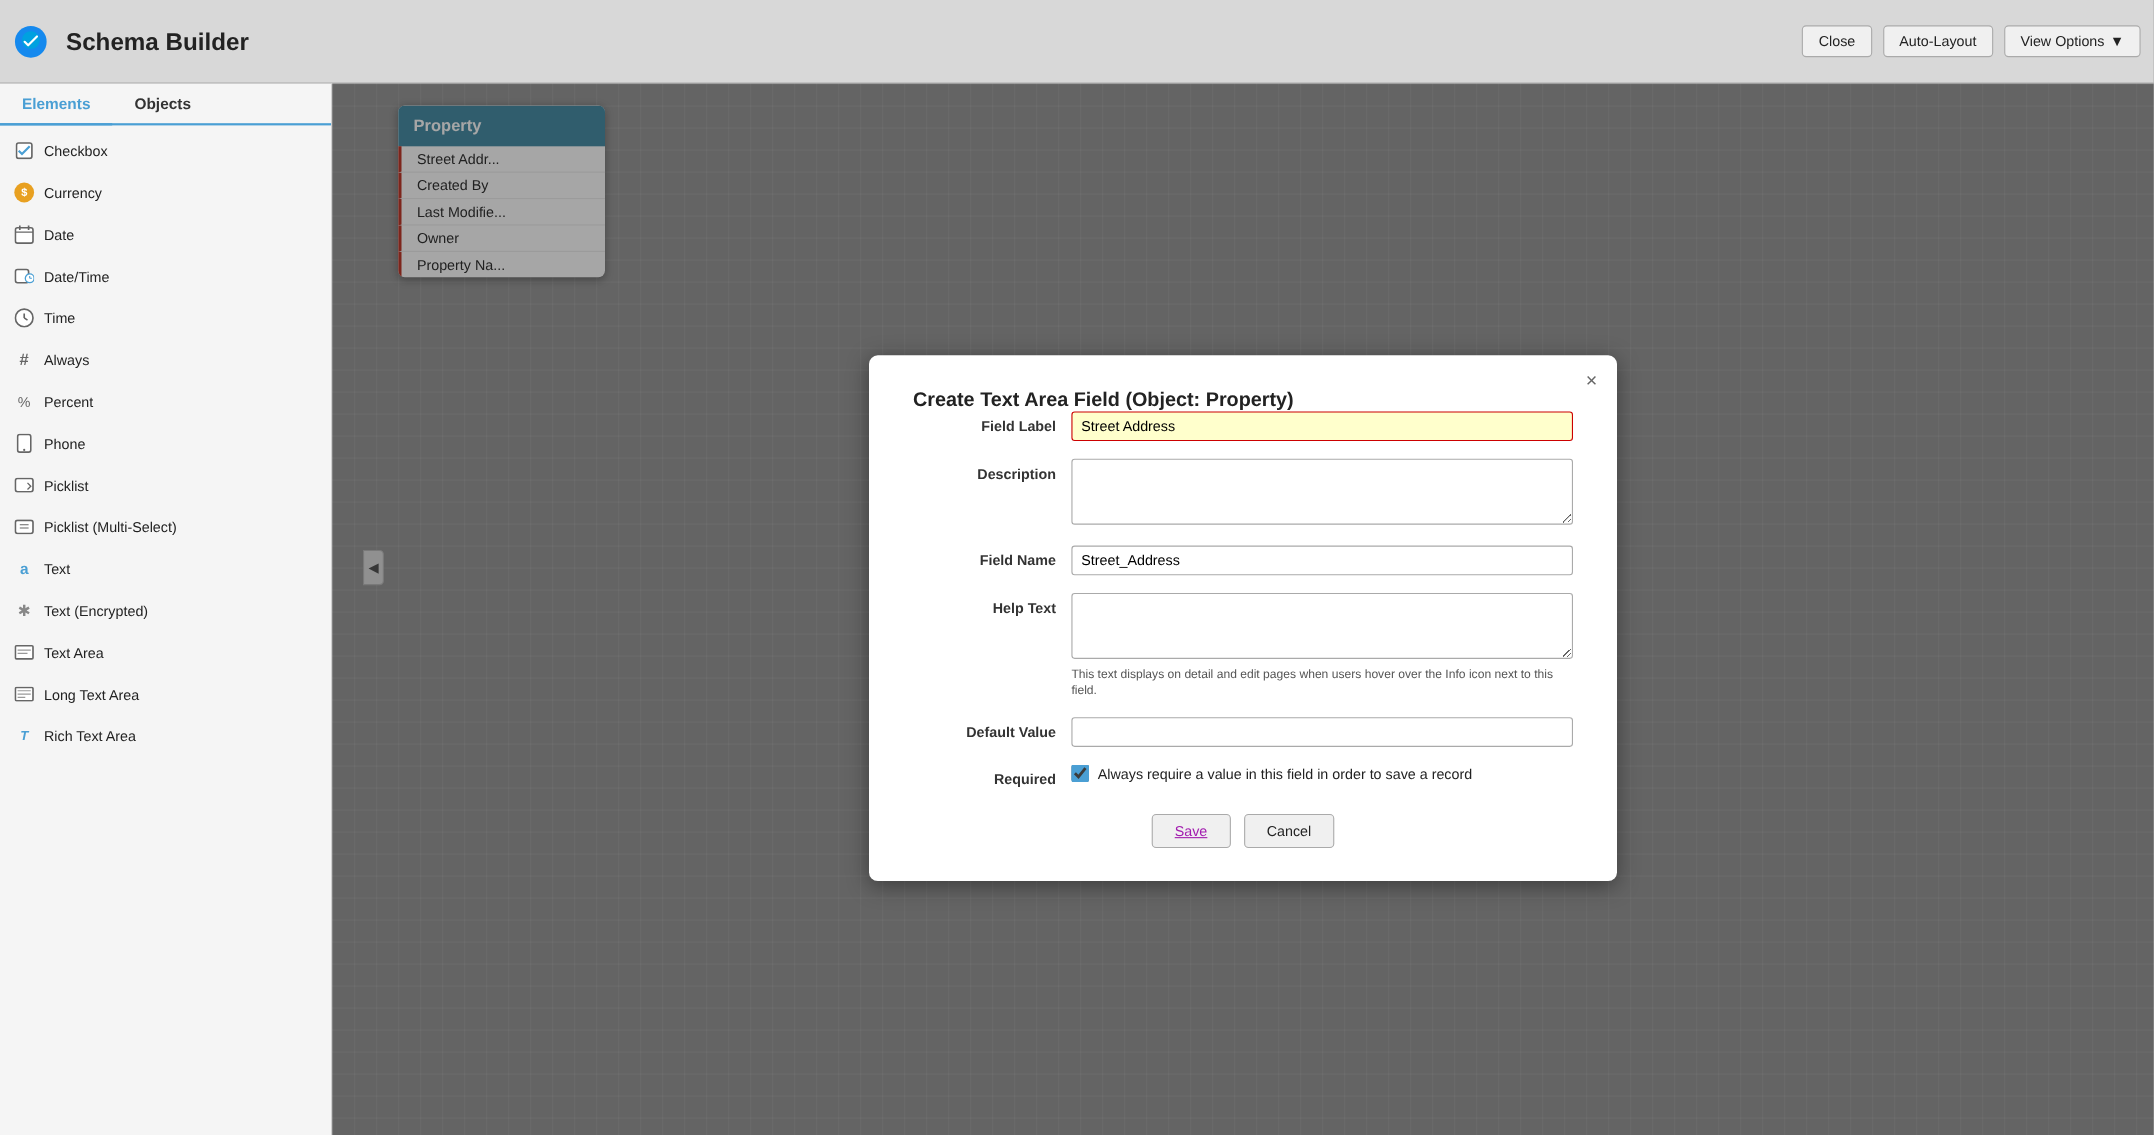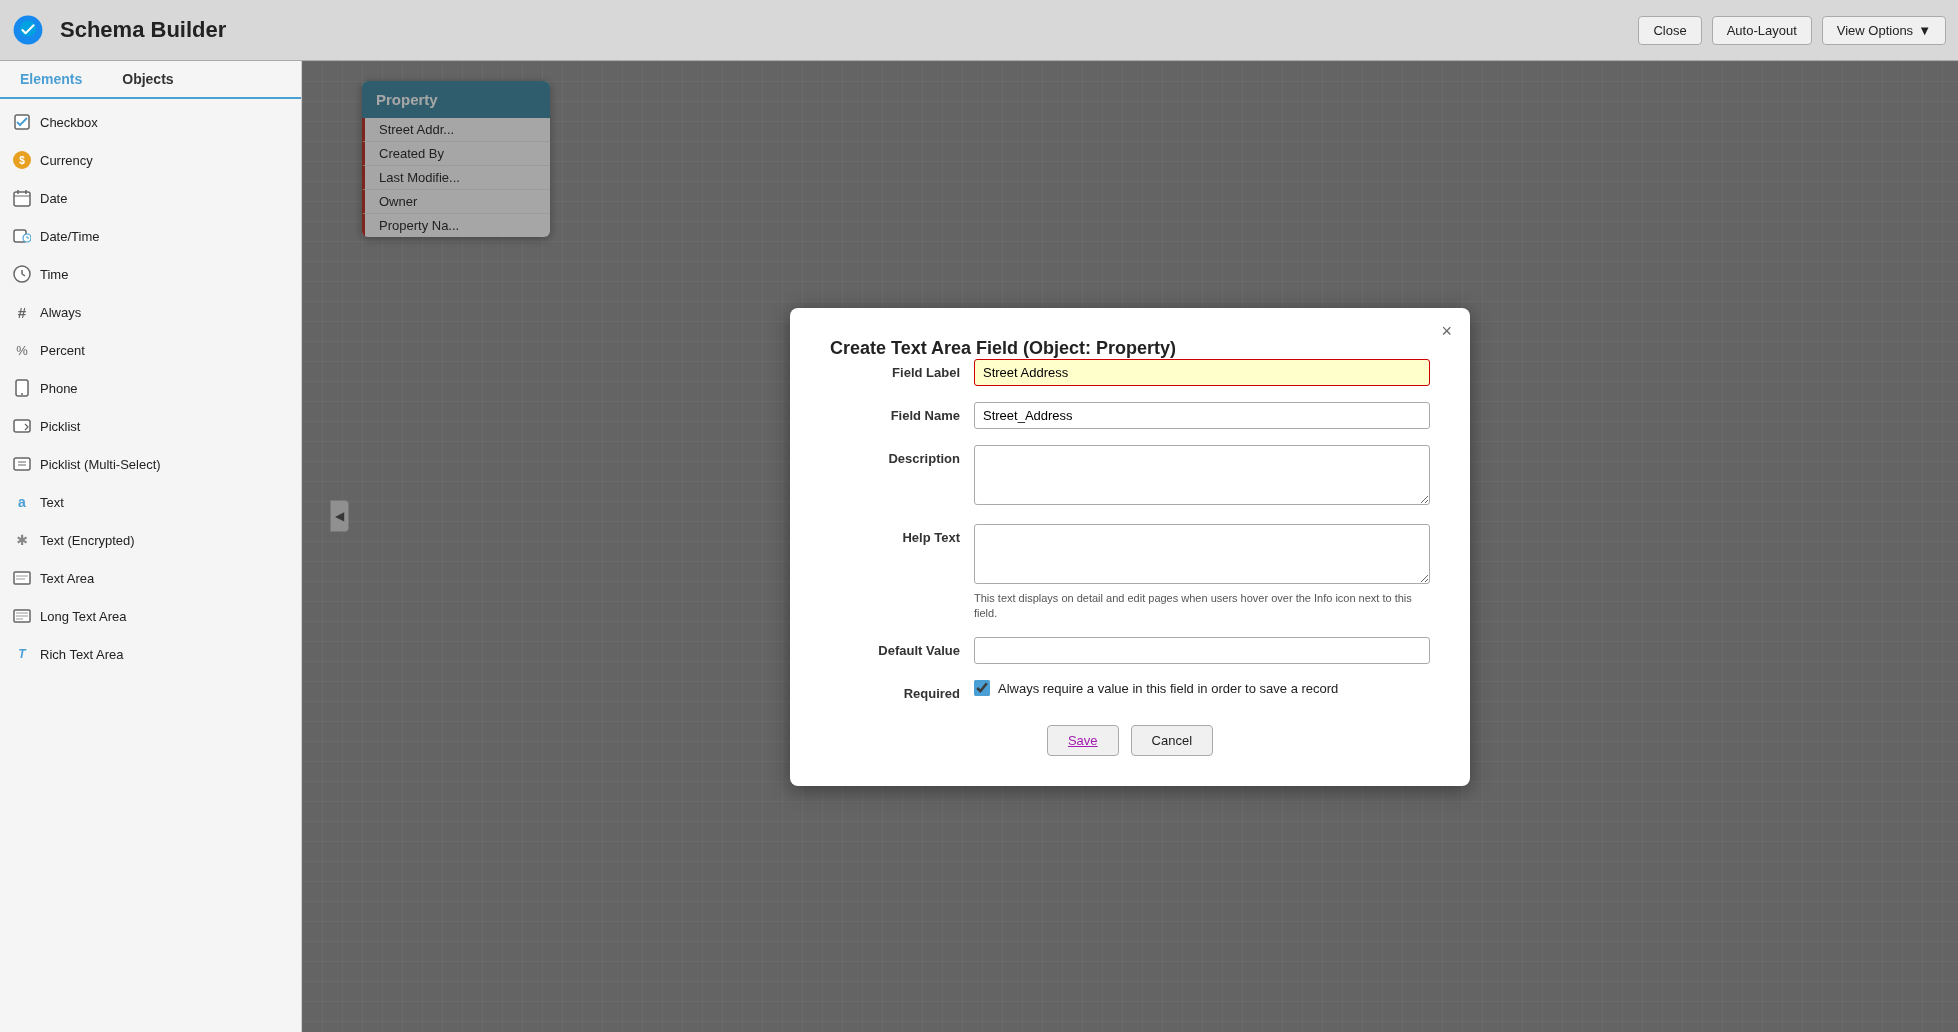--- a/index.html
+++ b/index.html
@@ -14,21 +14,21 @@
     }
 
     
     .top-bar {
       background: #d8d8d8;
       border-bottom: 1px solid #aaa;
       padding: 8px 12px;
       display: flex;
       align-items: center;
       gap: 10px;
-      height: 61px;
+      height: 76px;
     }
     .app-icon {
       width: 32px;
       height: 32px;
       margin-right: 6px;
     }
     .app-title {
       font-size: 22px;
       font-weight: 600;
       color: #222;
@@ -485,31 +485,31 @@
         
         <div class="form-row">
           <div class="form-label">Field Label</div>
           <div class="form-field">
             <input type="text" class="form-input field-label-input" value="Street Address" style="">
           </div>
         </div>
 
         
         <div class="form-row">
+          <div class="form-label">Description</div>
+          <div class="form-field">
+            <textarea class="form-textarea" style=""></textarea>
+          </div>
+        </div>
+
+        
+        <div class="form-row">
           <div class="form-label">Field Name</div>
           <div class="form-field">
             <input type="text" class="form-input" value="Street_Address" style="">
-          </div>
-        </div>
-
-        
-        <div class="form-row">
-          <div class="form-label">Description</div>
-          <div class="form-field">
-            <textarea class="form-textarea" style=""></textarea>
           </div>
         </div>
 
         
         <div class="form-row">
           <div class="form-label">Help Text</div>
           <div class="form-field">
             <textarea class="form-textarea" style=""></textarea>
             <div class="help-text-note">This text displays on detail and edit pages when users hover over the Info icon next to this field.</div>
           </div>

